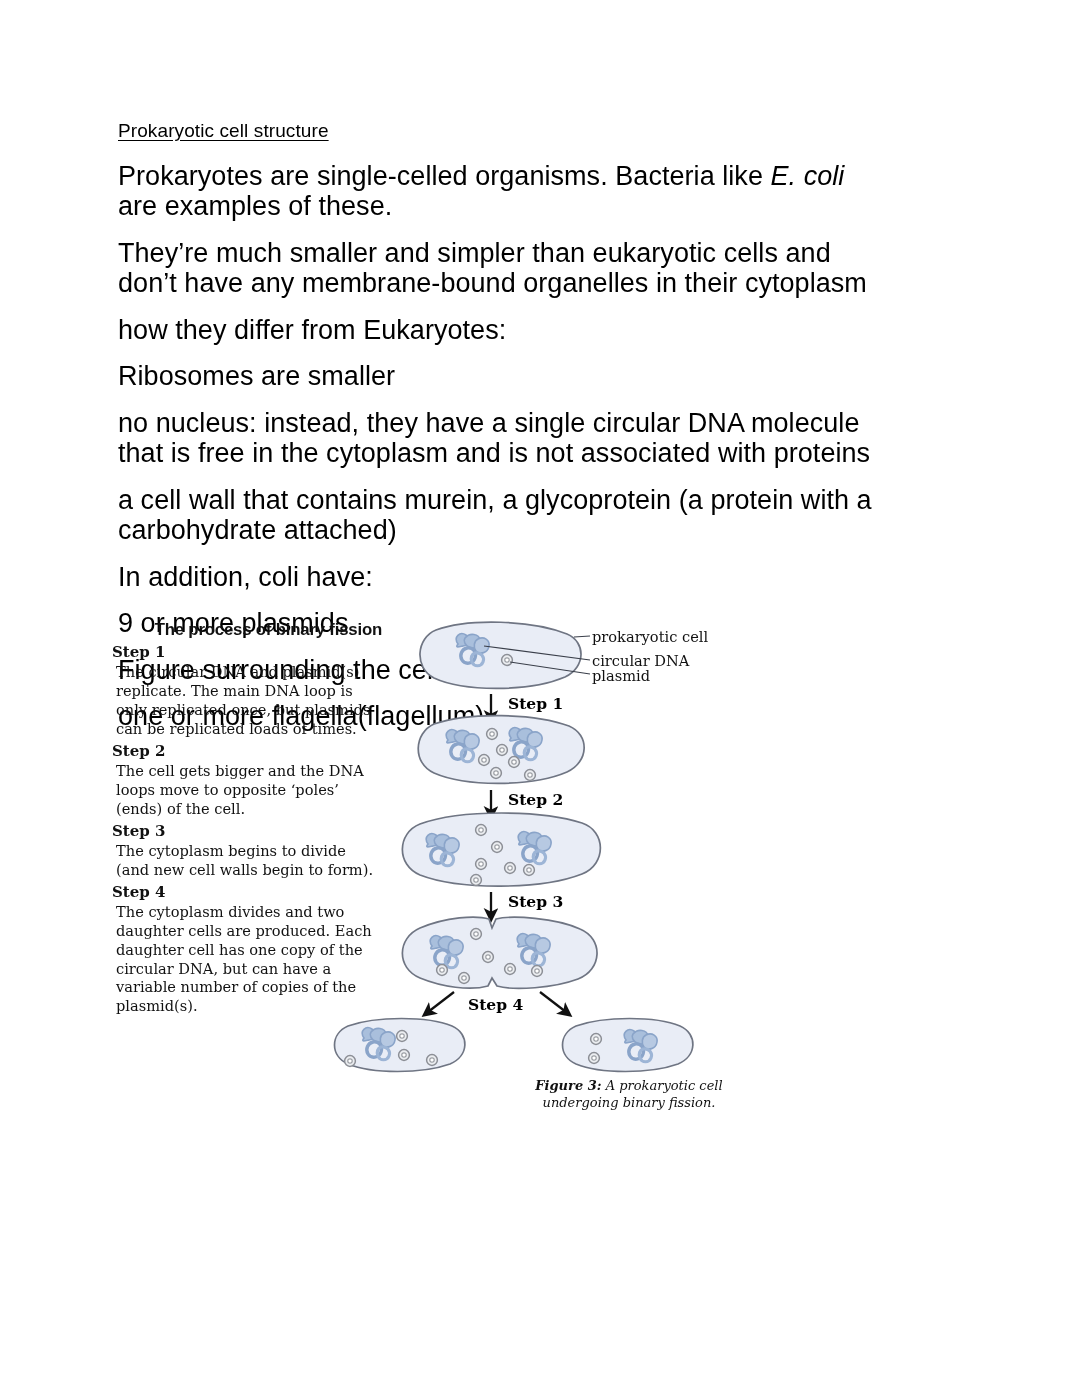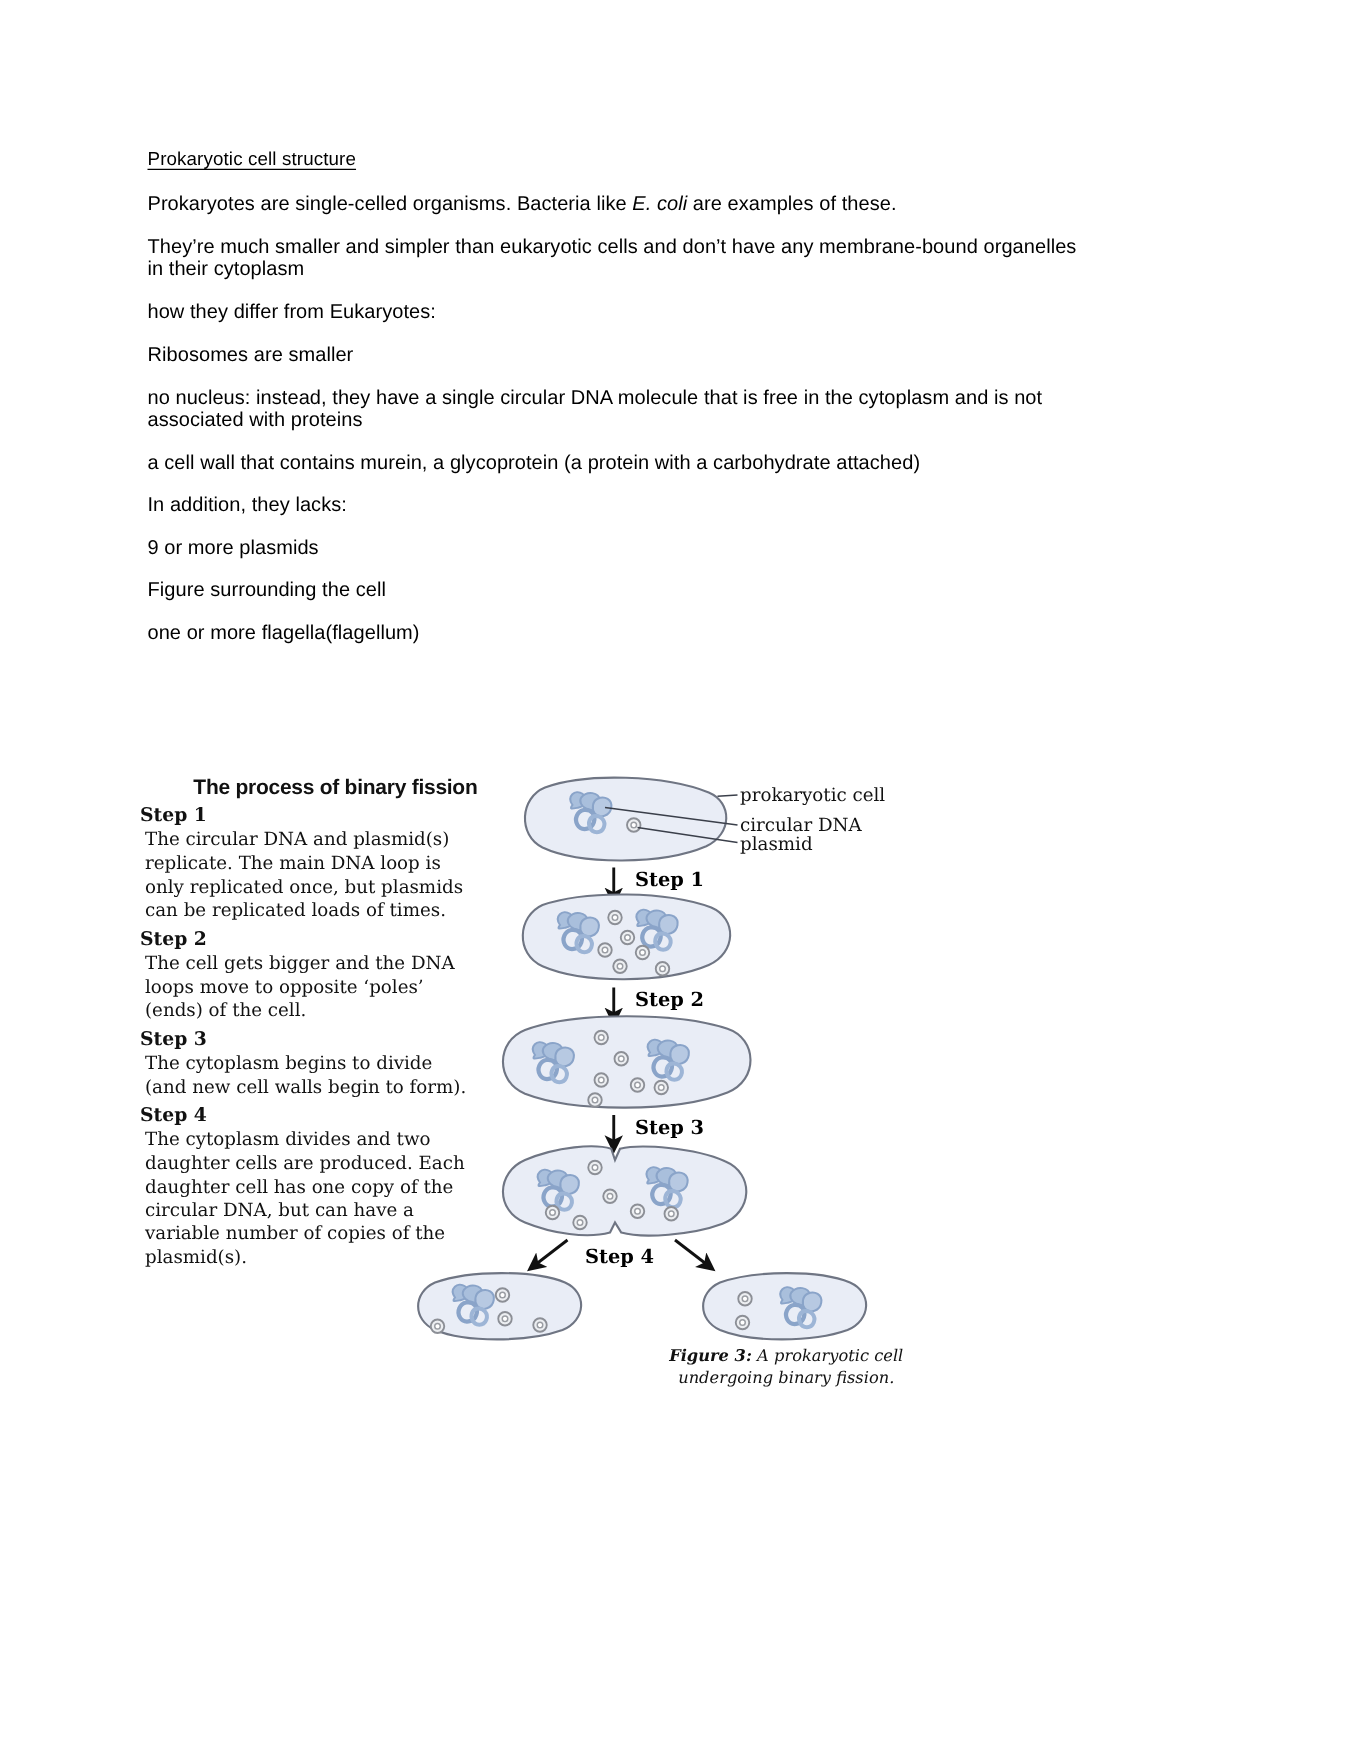--- a/index.html
+++ b/index.html
@@ -18,30 +18,30 @@
   }
 
   
   .notes {
     position: absolute;
     left: 118px;
     top: 118px;
     width: 760px;
   }
   .doc-title {
-    font-size: 15px;
+    font-size: 19px;
     line-height: 1.35;
     text-decoration: underline;
     text-underline-offset: 3px;
     margin: 0 0 17px 0;
     font-weight: 400;
     letter-spacing: 0.1px;
   }
   .para {
-    font-size: 16px;
+    font-size: 27px;
     line-height: 1.13;
     margin: 0 0 16px 0;
     letter-spacing: 0.05px;
   }
   .para i { font-style: italic; }
 
   
   .figure {
     position: absolute;
     left: 112px;
@@ -134,21 +134,21 @@
 
     <p class="para">how they differ from Eukaryotes:</p>
 
 
     <p class="para">Ribosomes are smaller</p>
 
     <p class="para">no nucleus: instead, they have a single circular DNA molecule that is free in the cytoplasm and is not associated with proteins</p>
 
     <p class="para">a cell wall that contains murein, a glycoprotein (a protein with a carbohydrate attached)</p>
 
-    <p class="para">In addition, they lacks:</p>
+    <p class="para">In addition, coli have:</p>
 
     <p class="para">9 or more plasmids</p>
 
     <p class="para">Figure surrounding the cell</p>
 
     <p class="para">one or more flagella(flagellum)</p>
   </div>
 
   <div class="figure">
 

